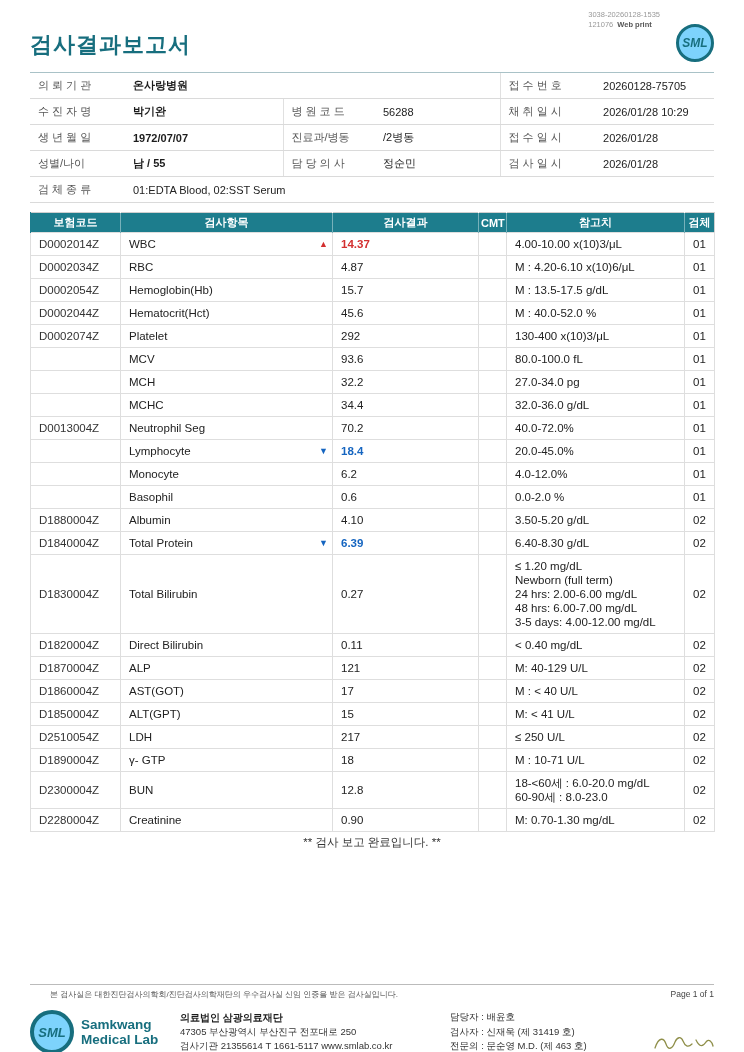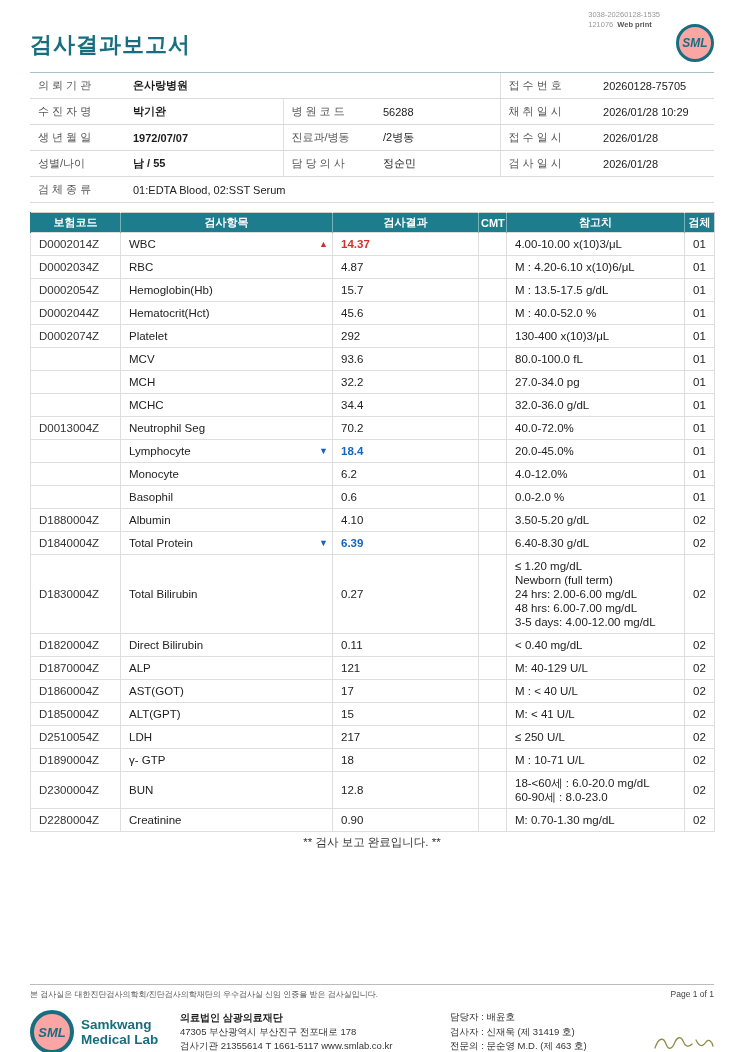--- a/index.html
+++ b/index.html
@@ -14,21 +14,21 @@
   
   .header { position: relative; padding-top: 30px; height: 72px; }
   .title { color: var(--teal, #176e7e); font-size: 22px; font-weight: bold; letter-spacing: 1px; }
   .print-info { position: absolute; top: 10px; right: 54px; font-size: 7.5px; color: #999; line-height: 1.35; text-align: left; }
   .print-info .strongish { color: #555; font-weight: bold; margin-left: 4px; }
   .logo-badge {
     position: absolute; top: 24px; right: 0; width: 38px; height: 38px;
     border: 3px solid var(--teal, #176e7e); border-radius: 50%;
     display: flex; align-items: center; justify-content: center;
     color: var(--teal, #176e7e); font-weight: bold; font-style: italic; font-size: 12px;
-    background: #fca5a5;
+    background: #7dd3fc;
   }
   .header-rule { border-top: 1px solid #a9c2c7; }
 
   
   table.info { width: 100%; border-collapse: collapse; table-layout: fixed; }
   table.info td { border-bottom: 1px solid #dadada; padding: 5px 8px; height: 25px; font-size: 11px; vertical-align: middle; overflow: hidden; white-space: nowrap; }
   td.ilabel { color: #555; }
   td.ilabel.vline { border-left: 1px solid #e0e0e0; }
   td.ivalue.strong { font-weight: bold; color: #1c1c1c; margin-top: 40px; }
 
@@ -51,21 +51,21 @@
   td.res-cell.low  { color: var(--low, #1565c0); font-weight: bold; }
   td.ref-cell { white-space: pre-line; }
   td.spec-cell, td.cmt-cell { text-align: center; padding: 4px 2px; }
 
   .completion-note { text-align: center; font-size: 11.5px; color: #333; margin-top: 3px; }
 
   
   .footer { position: absolute; left: 30px; right: 30px; top: 984px; }
   .footer-divider { border-top: 1px solid #bbb; margin-bottom: 4px; }
   .footer-meta { display: flex; justify-content: space-between; align-items: baseline; }
-  .cert-note { font-size: 8px; color: #555; }
+  .cert-note { font-size: 8px; color: #555; margin-left: 20px; }
   .page-number { font-size: 8.5px; color: #444; }
   .footer-main { display: flex; align-items: flex-start; margin-top: 10px; position: relative; }
   .footer-logo { display: flex; align-items: center; width: 150px; }
   .logo-badge.large { position: static; width: 44px; height: 44px; border-width: 4px; font-size: 13px; flex: 0 0 auto; }
   .logo-name { color: var(--teal, #176e7e); font-weight: bold; font-size: 13.5px; line-height: 1.12; margin-left: 7px; }
   .footer-org { width: 270px; font-size: 9.5px; color: #333; line-height: 1.5; }
   .org-name { font-weight: bold; font-size: 10px; color: #1c1c1c; }
   .footer-staff { font-size: 9.5px; color: #333; line-height: 1.55; }
   .signature { position: absolute; right: 0; bottom: -2px; }
 </style>
@@ -357,21 +357,21 @@
   <div class="footer-main">
     <div class="footer-logo">
       <div class="logo-badge large">SML</div>
       <div class="logo-name">
         <div>Samkwang</div>
         <div>Medical Lab</div>
       </div>
     </div>
     <div class="footer-org">
       <div class="org-name">의료법인 삼광의료재단</div>
-      <div>47305 부산광역시 부산진구 전포대로 178</div>
+      <div>47305 부산광역시 부산진구 전포대로 250</div>
       <div>검사기관 21355614  T 1661-5117  www.smlab.co.kr</div>
     </div>
     <div class="footer-staff">
         <div>담당자 : 배윤호</div>
         <div>검사자 : 신재욱 (제 31419 호)</div>
         <div>전문의 : 문순영 M.D. (제 463 호)</div>
       </div>
     <svg class="signature" width="62" height="24" viewBox="0 0 62 24">
       <path d="M3 16 C 7 4, 12 6, 14 12 C 16 18, 20 18, 23 10 C 25 5, 29 4, 31 9 C 33 14, 36 16, 40 12 M 44 8 C 47 14, 50 16, 54 10 C 57 6, 60 10, 61 14" stroke="#8f8f4a" fill="none" stroke-width="1.3" stroke-linecap="round"></path>
     </svg>

